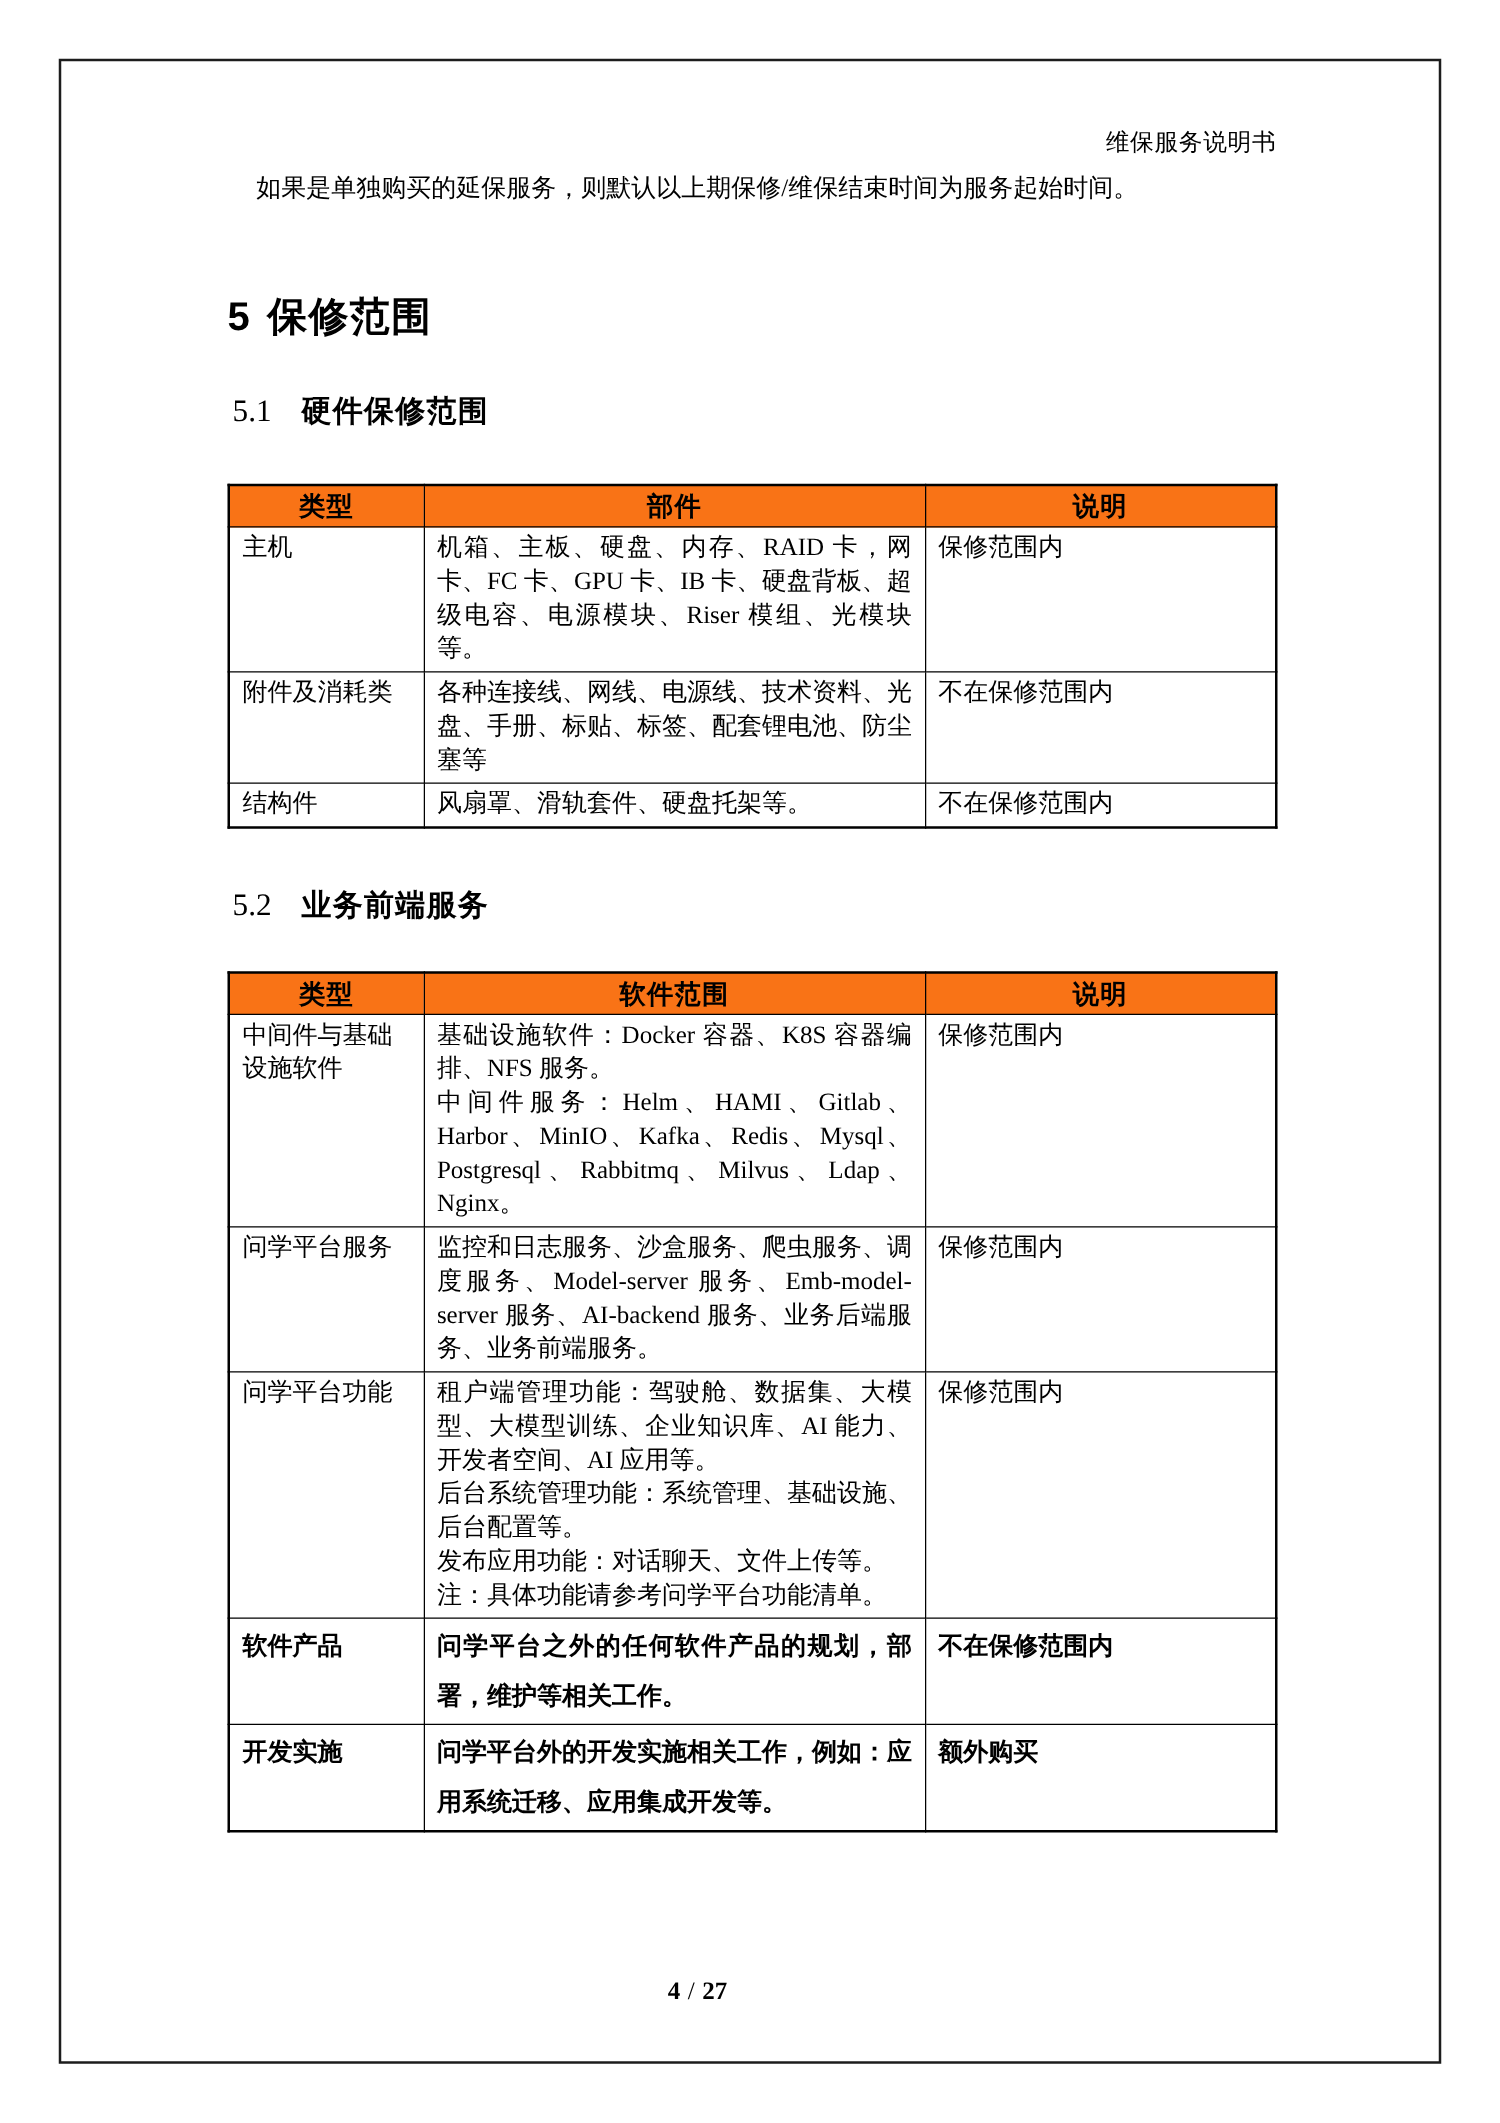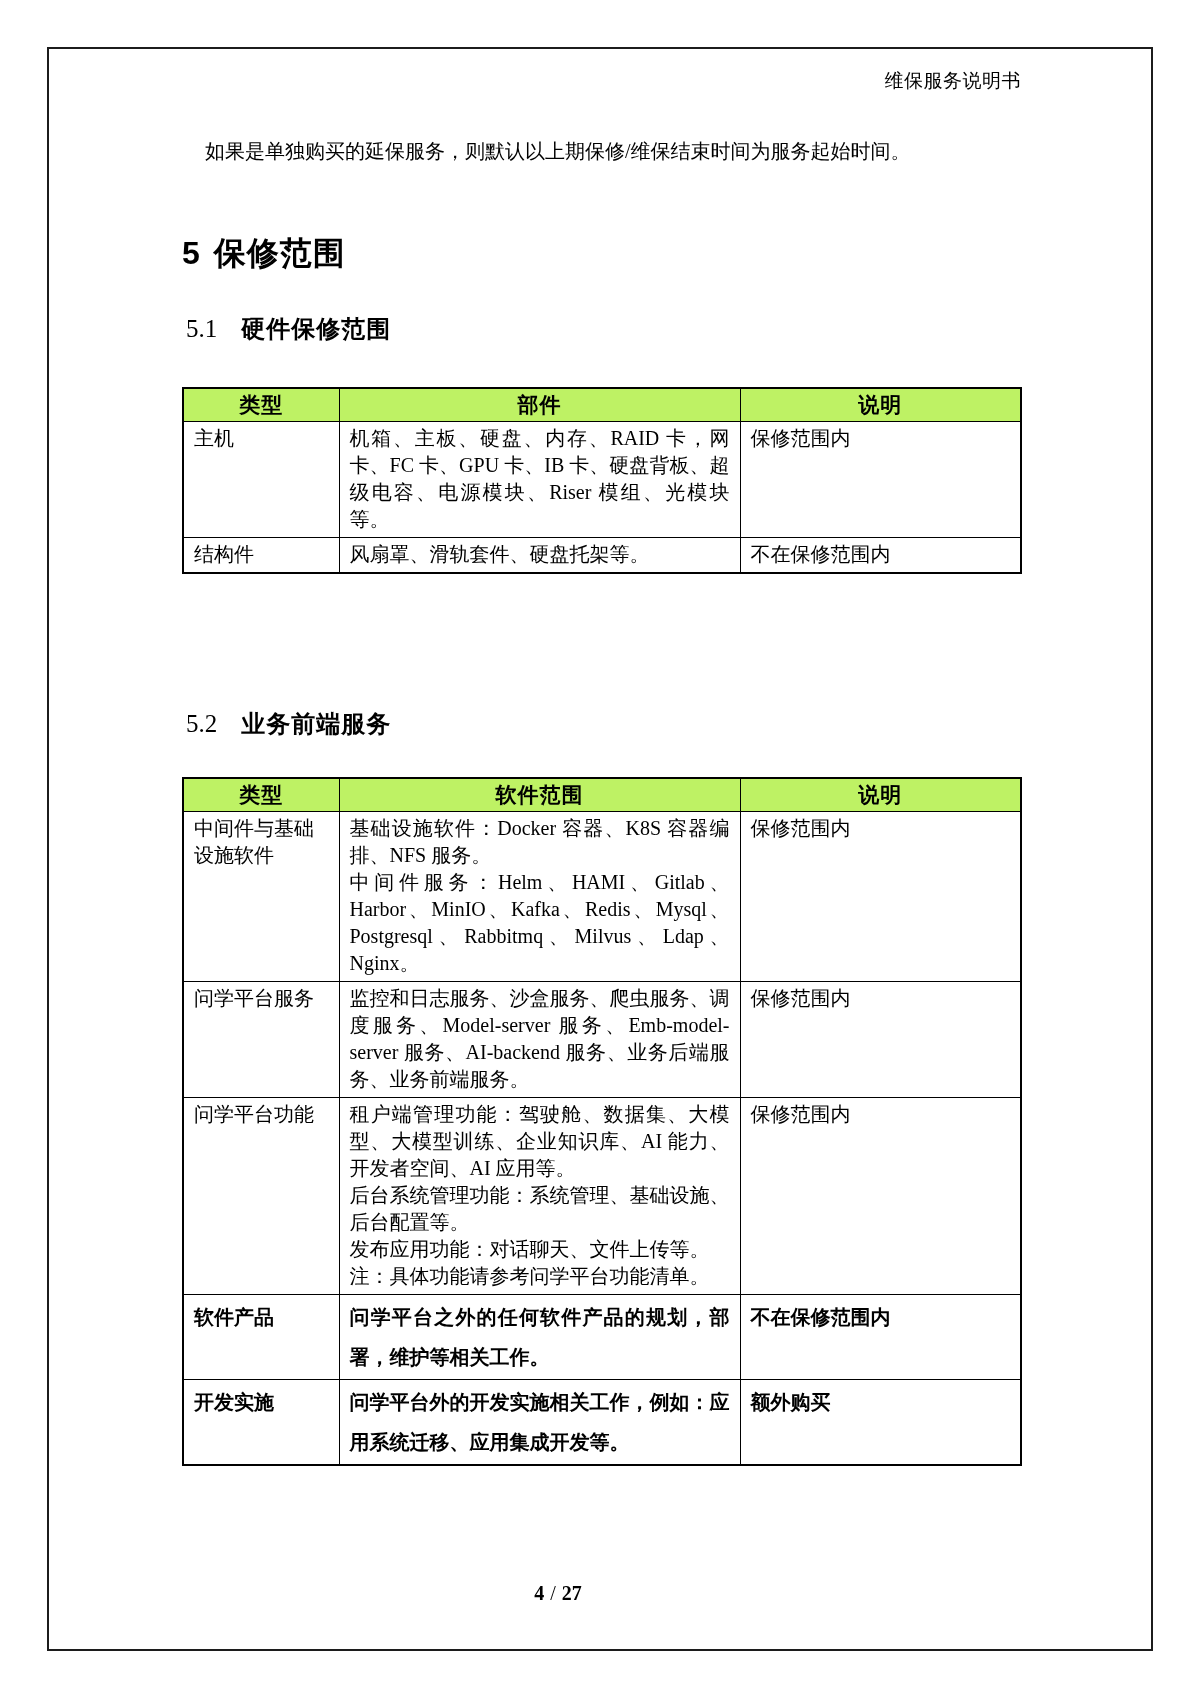--- a/index.html
+++ b/index.html
@@ -12,21 +12,21 @@
     overflow: hidden;
   }
   .page-border {
     position: absolute;
     left: 47px; top: 47px;
     width: 1106px; height: 1604px;
     border: 2px solid #1c1c1c;
   }
   .doc-header {
     position: absolute;
-    top: 68px; left: 180px; width: 841px;
+    top: 101px; left: 180px; width: 841px;
     text-align: right;
     font-size: 19px;
     letter-spacing: 0.5px;
   }
   .intro {
     position: absolute;
     top: 138px; left: 182px; width: 840px;
     font-size: 20px;
     line-height: 27px;
     text-indent: 23px;
@@ -64,21 +64,21 @@
     left: 182px; width: 838px;
     border-collapse: collapse;
     table-layout: fixed;
     font-size: 20px;
   }
   .t-hw { top: 387px; }
   .t-sw { top: 777px; }
   .doc-table th, .doc-table td { border: 1px solid #000; }
   .doc-table { border: 2px solid #000; }
   .doc-table th {
-    background: #bef264;
+    background: #f97316;
     font-family: "Liberation Sans", sans-serif;
     font-weight: bold;
     font-size: 21px;
     height: 31px;
     text-align: center;
     padding: 2px 4px;
     letter-spacing: 1px;
   }
   .doc-table td {
     vertical-align: top;
@@ -126,20 +126,25 @@
       <th>说明</th>
     </tr>
   </thead>
   <tbody>
     <tr>
       <td class="col-type">主机</td>
       <td class="col-parts">机箱、主板、硬盘、内存、RAID 卡，网卡、FC 卡、GPU 卡、IB 卡、硬盘背板、超级电容、电源模块、Riser 模组、光模块等。</td>
       <td class="col-note">保修范围内</td>
     </tr>
     <tr>
+      <td class="col-type">附件及消耗类</td>
+      <td class="col-parts">各种连接线、网线、电源线、技术资料、光盘、手册、标贴、标签、配套锂电池、防尘塞等</td>
+      <td class="col-note">不在保修范围内</td>
+    </tr>
+    <tr>
       <td class="col-type">结构件</td>
       <td class="col-parts">风扇罩、滑轨套件、硬盘托架等。</td>
       <td class="col-note">不在保修范围内</td>
     </tr>
   </tbody>
 </table>
 
 <h2 class="h2 h2-sw"><span class="sub-num">5.2</span><span class="sub-title">业务前端服务</span></h2>
 
 <table class="doc-table t-sw">

